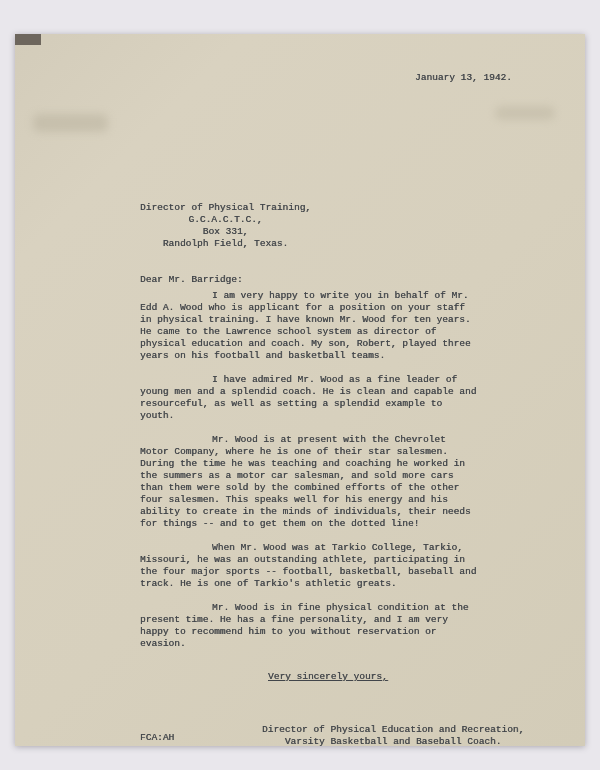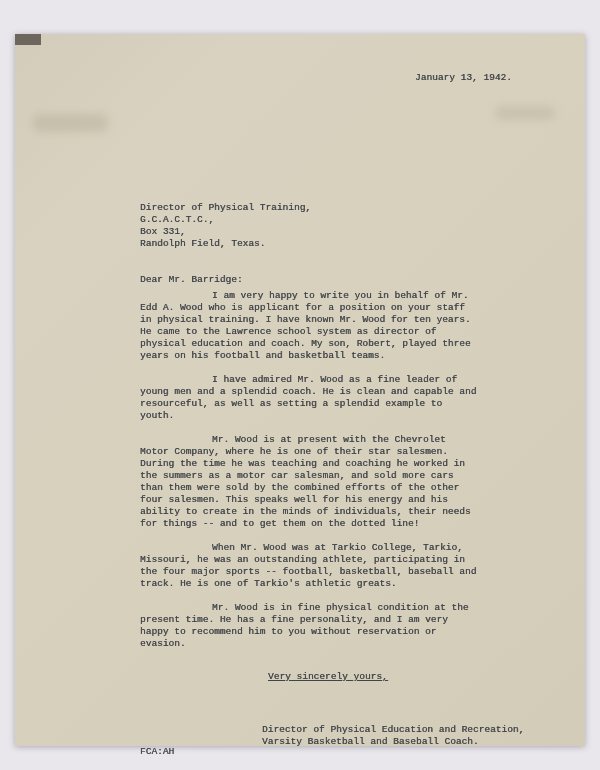--- a/index.html
+++ b/index.html
@@ -54,20 +54,21 @@
     filter: blur(4px);
     border-radius: 6px;
   }
   .type {
     color: #41454a;
     font-size: 9.5px;
     line-height: 12px;
     letter-spacing: 0;
     text-shadow: 0.35px 0 0 rgba(55,58,62,0.75);
     white-space: normal;
+    text-align: center;
   }
   .date-line {
     position: absolute;
     left: 400px;
     top: 38px;
   }
   .recipient-block {
     position: absolute;
     left: 125px;
     top: 168px;
@@ -98,21 +99,20 @@
     position: absolute;
     left: 125px;
     top: 690px;
     width: 420px;
     height: 26px;
   }
   .initials {
     position: absolute;
     left: 0;
     top: 8px;
-    margin-top: 14px;
   }
   .signature-block {
     position: absolute;
     left: 122px;
     top: 0;
   }
 </style>
 </head>
 <body>
 

